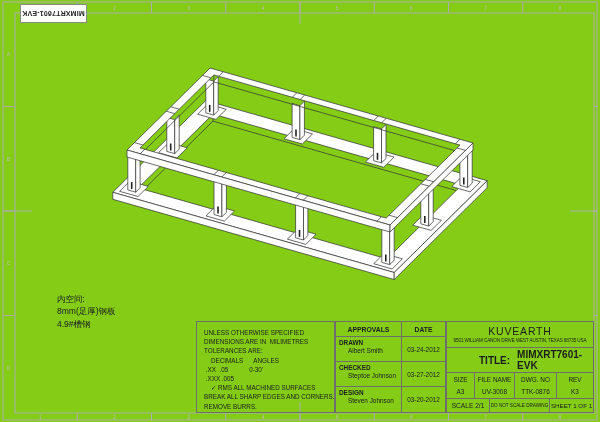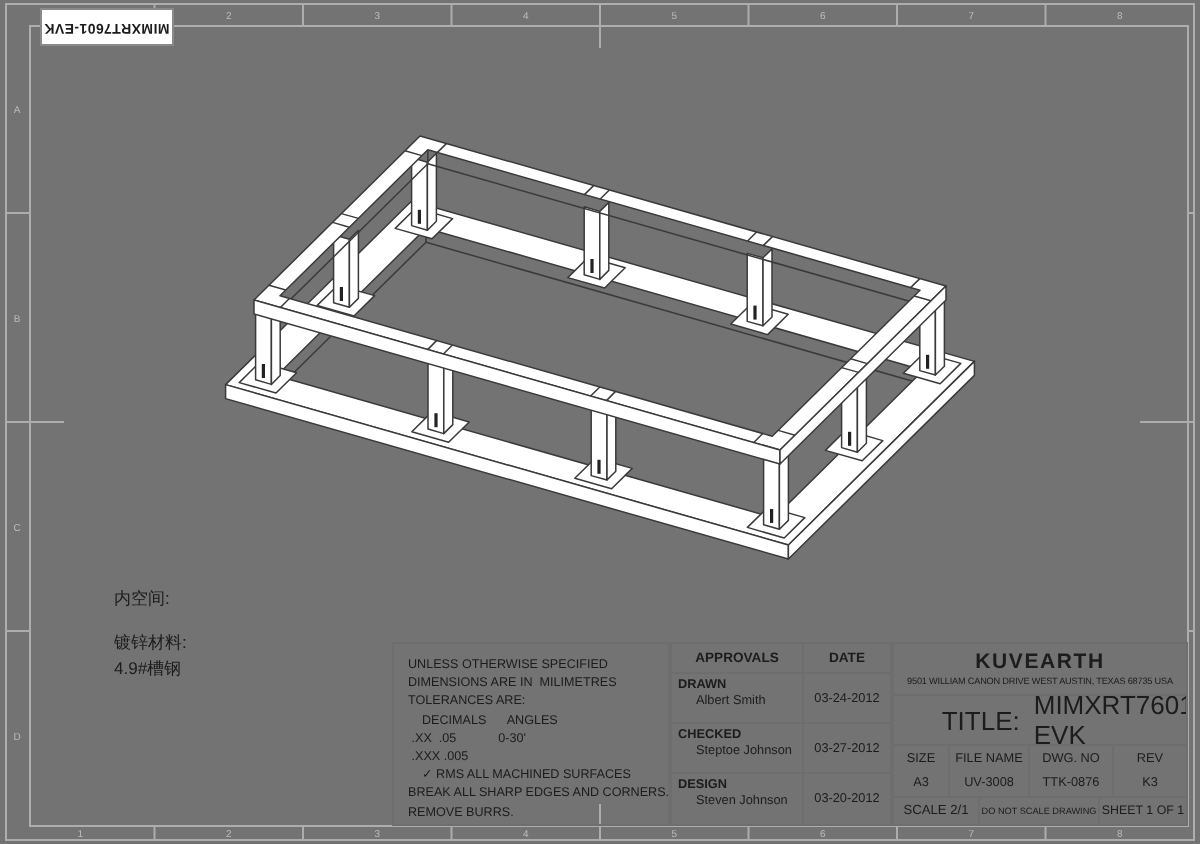--- a/index.html
+++ b/index.html
@@ -1,16 +1,16 @@
 <!DOCTYPE html>
 <html><head>
 <meta charset="utf-8">
 <style>
   html,body{margin:0;padding:0;background:#ffffff;}
-  .page{position:relative;width:600px;height:422px;background:#737373;overflow:hidden;
+  .page{position:relative;width:600px;height:422px;background:#84cc16;overflow:hidden;
         font-family:"Liberation Sans",sans-serif;color:#1c1c1c;}
   #gfx{position:absolute;left:0;top:0;}
 
   
   .stamp{position:absolute;left:20px;top:4px;width:65px;height:17px;border:1px solid #8a8a8a;
          display:flex;align-items:center;justify-content:center;background:#fff;}
   .stamp span{transform:rotate(180deg);font-size:7px;font-weight:bold;letter-spacing:.2px;white-space:nowrap;}
 
   
   .specs{position:absolute;left:57px;top:293px;font-size:8.5px;line-height:12.4px;}
@@ -33,23 +33,23 @@
   .appr .role{font-weight:bold;font-size:6.4px;padding:2px 0 0 3px;}
   .appr .name{font-size:6.4px;padding:1px 0 0 12px;}
   .appr .date{display:flex;align-items:center;justify-content:center;font-size:6.4px;}
 
   
   .tb{position:absolute;left:446px;top:321px;width:148px;height:92px;border:1px solid #6e6e6e;
       box-sizing:border-box;display:grid;grid-template-rows:26px 25px 26px 1fr;}
   .tb .row{border-bottom:1px solid #6e6e6e;box-sizing:border-box;overflow:hidden;}
   .tb .row:last-child{border-bottom:none;}
   .company{display:flex;flex-direction:column;align-items:center;justify-content:center;}
-  .company .nm{font-weight:bold;font-size:10.5px;letter-spacing:.8px;line-height:11px;}
+  .company .nm{font-weight:normal;font-size:10.5px;letter-spacing:.8px;line-height:11px;}
   .company .addr{font-size:4.6px;letter-spacing:-.1px;margin-top:1px;white-space:nowrap;}
-  .titler{display:flex;align-items:center;justify-content:center;gap:7px;font-weight:normal;font-size:13px;padding-left:32px;}
+  .titler{display:flex;align-items:center;justify-content:center;gap:7px;font-weight:bold;font-size:10px;padding-left:32px;}
   .sizerow{display:grid;grid-template-columns:28px 40px 42px 1fr;}
   .sizerow .cell{border-right:1px solid #6e6e6e;box-sizing:border-box;display:flex;flex-direction:column;
                  align-items:center;justify-content:space-between;padding:3px 0 3px 0;}
   .sizerow .cell:last-child{border-right:none;}
   .sizerow .lb{font-size:6.4px;}
   .sizerow .vl{font-size:6.4px;}
   .scalerow{display:grid;grid-template-columns:43px 60px 1fr;}
   .scalerow .cell{border-right:1px solid #6e6e6e;box-sizing:border-box;display:flex;align-items:center;
                   justify-content:center;}
   .scalerow .cell:last-child{border-right:none;}
@@ -190,21 +190,21 @@
         <path d="M457.1,148.0L465.5,150.4" fill="none" stroke="#3a3a3a" stroke-width="0.75"></path>
       </g>
   </svg>
 
   <div class="stamp">
     <span>MIMXRT7601-EVK</span>
   </div>
 
   <div class="specs">
     <div>内空间:</div>
-    <div class="grp2">镀锌材料:</div>
+    <div>8mm(足厚)钢板</div>
     <div>4.9#槽钢</div>
   </div>
 
   <div class="tol">
     <div>UNLESS OTHERWISE SPECIFIED</div>
     <div>DIMENSIONS ARE IN  MILIMETRES</div>
     <div>TOLERANCES ARE:</div>
     <div>    DECIMALS      ANGLES</div>
     <div> .XX  .05            0-30'</div>
     <div> .XXX .005</div>

